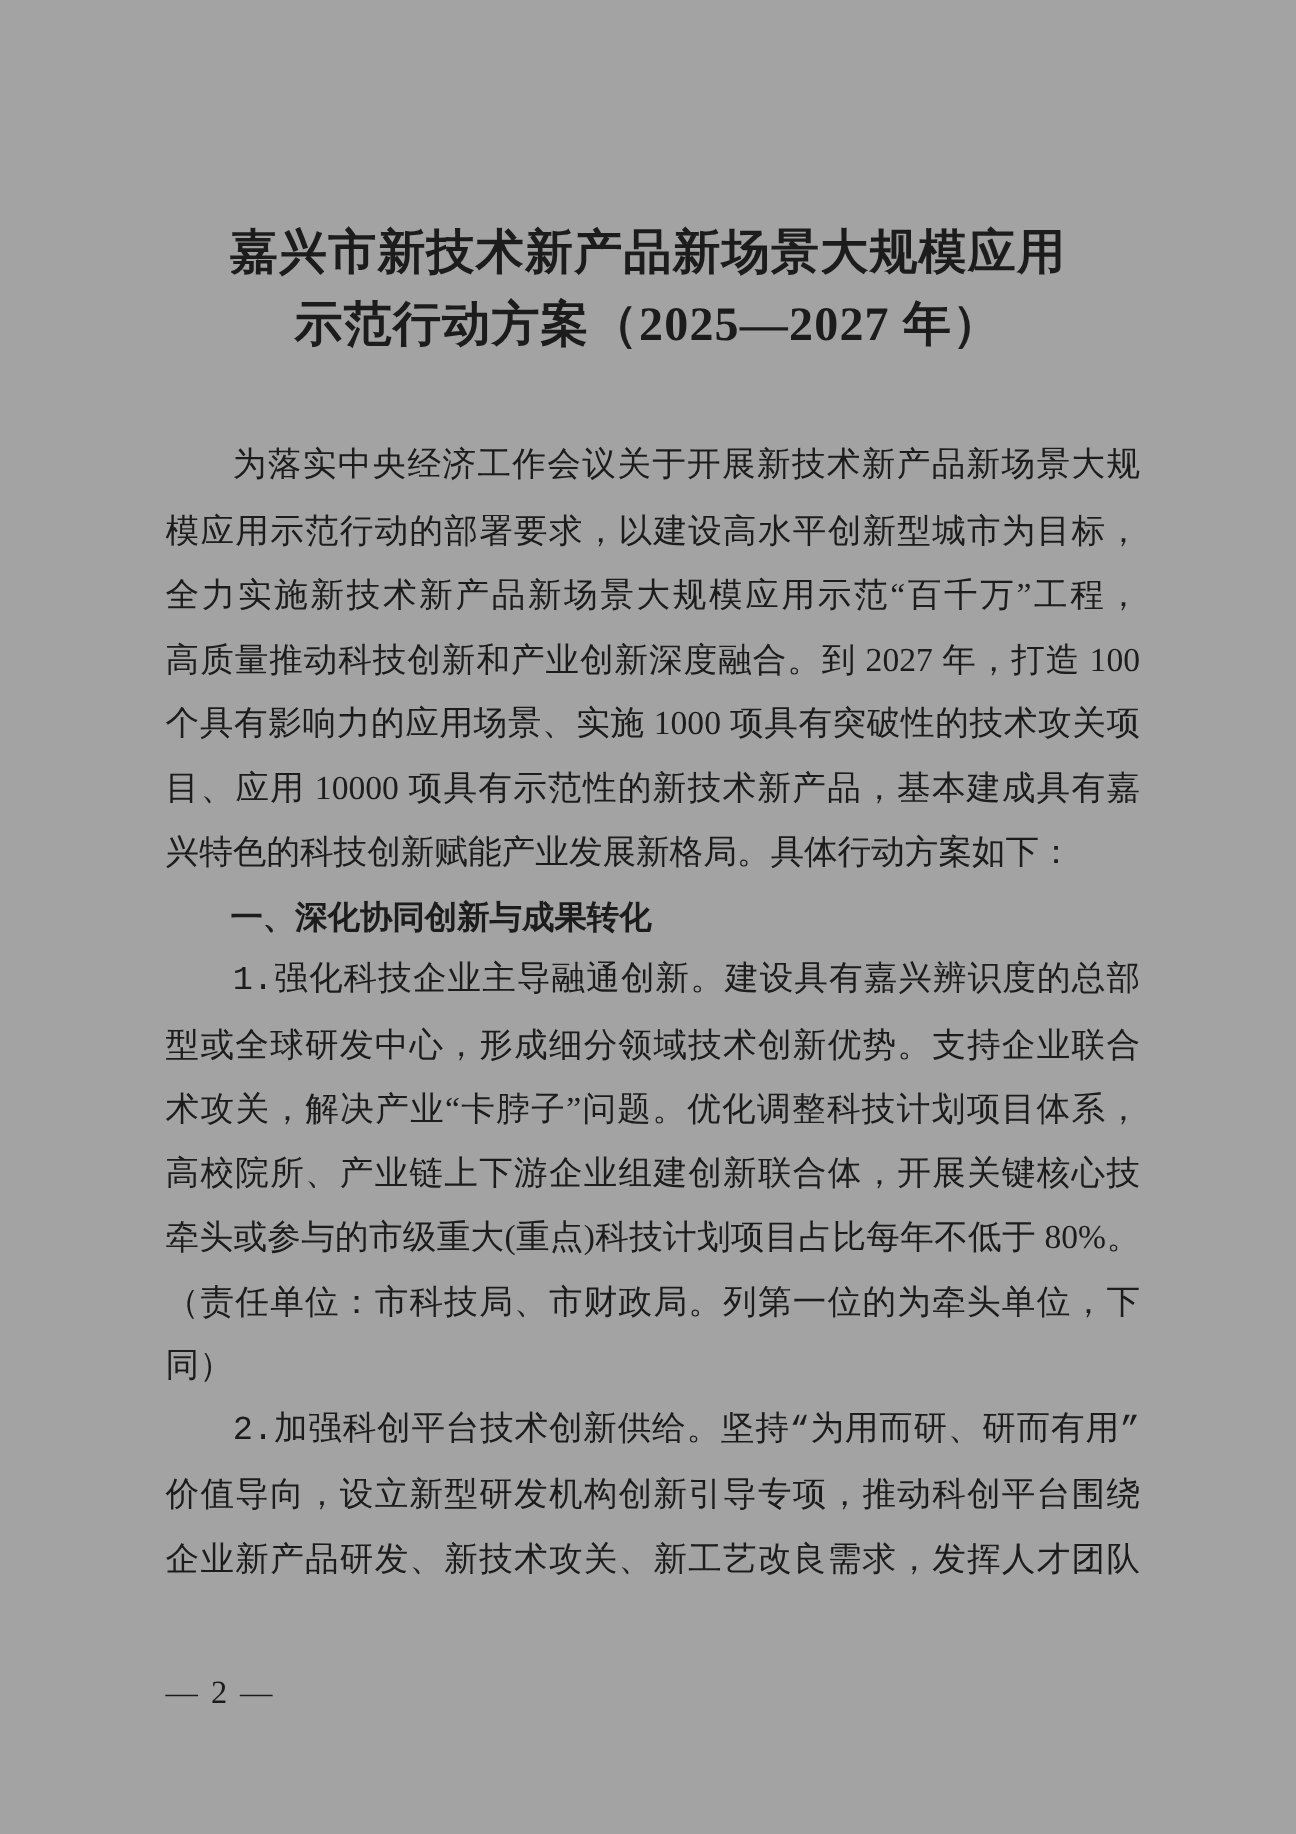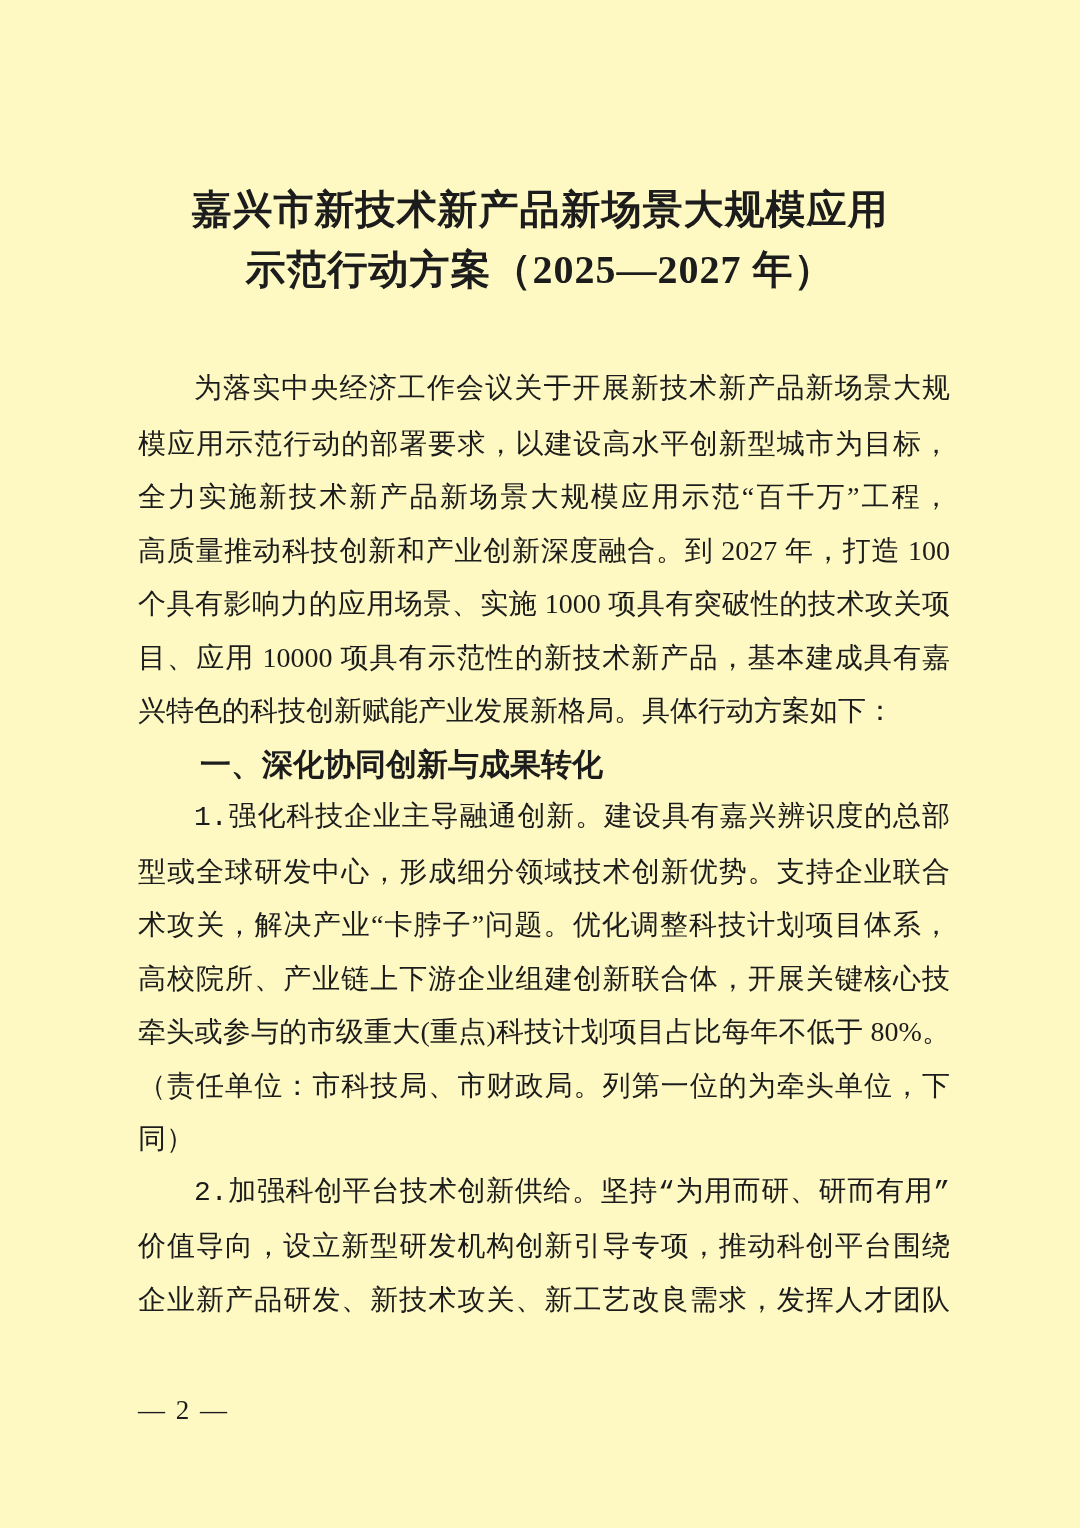--- a/index.html
+++ b/index.html
@@ -2,21 +2,21 @@
 <html><head>
 <meta charset="utf-8">
 <style>
   html, body { margin: 0; padding: 0; }
   body { background: #fcfcfa; }
 
   .page {
     position: relative;
     width: 1080px;
     height: 1528px;
-    background: #fef9c3;
+    background: #a3a3a3;
     color: #1c1c1c;
     font-family: "Liberation Serif", "DejaVu Serif", serif;
     overflow: hidden;
   }
 
   .doc-title {
     position: absolute;
     top: 180px;
     left: 0;
     width: 100%;
@@ -39,21 +39,21 @@
   .line {
     height: 53.5px;
     text-align: justify;
     text-align-last: justify;
   }
   .line.para-first { text-indent: 2em; font-family: Liberation Mono, monospace; }
   .line.para-end { text-align-last: left; font-family: Liberation Serif, serif; }
   .line.heading {
     font-family: "Liberation Sans", "DejaVu Sans", sans-serif;
     font-weight: bold;
-    font-size: 31px;
+    font-size: 27px;
     text-indent: 2em;
     text-align-last: left;
   }
 
   .doc-footer {
     position: absolute;
     top: 1390px;
     left: 138px;
     font-size: 27px;
     line-height: 40px;

